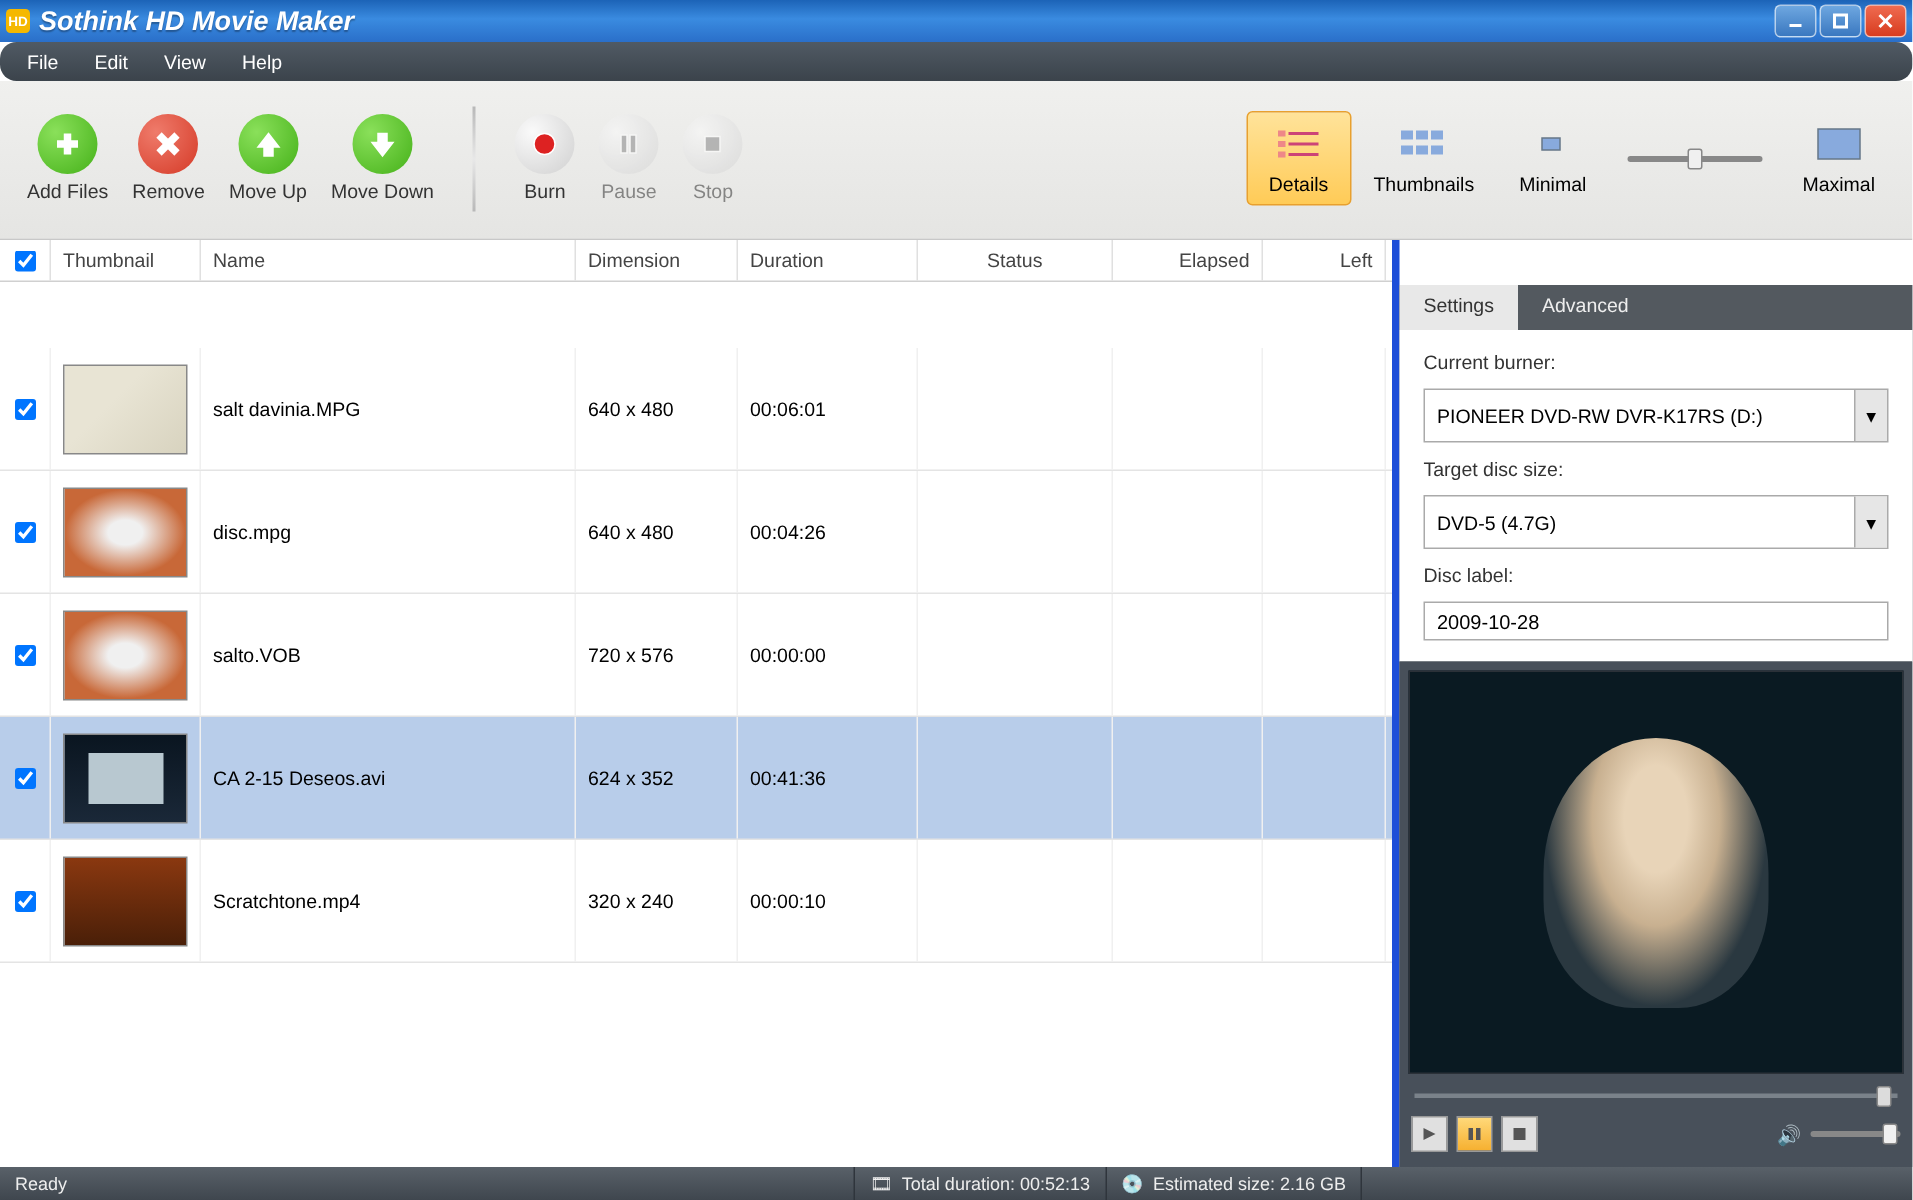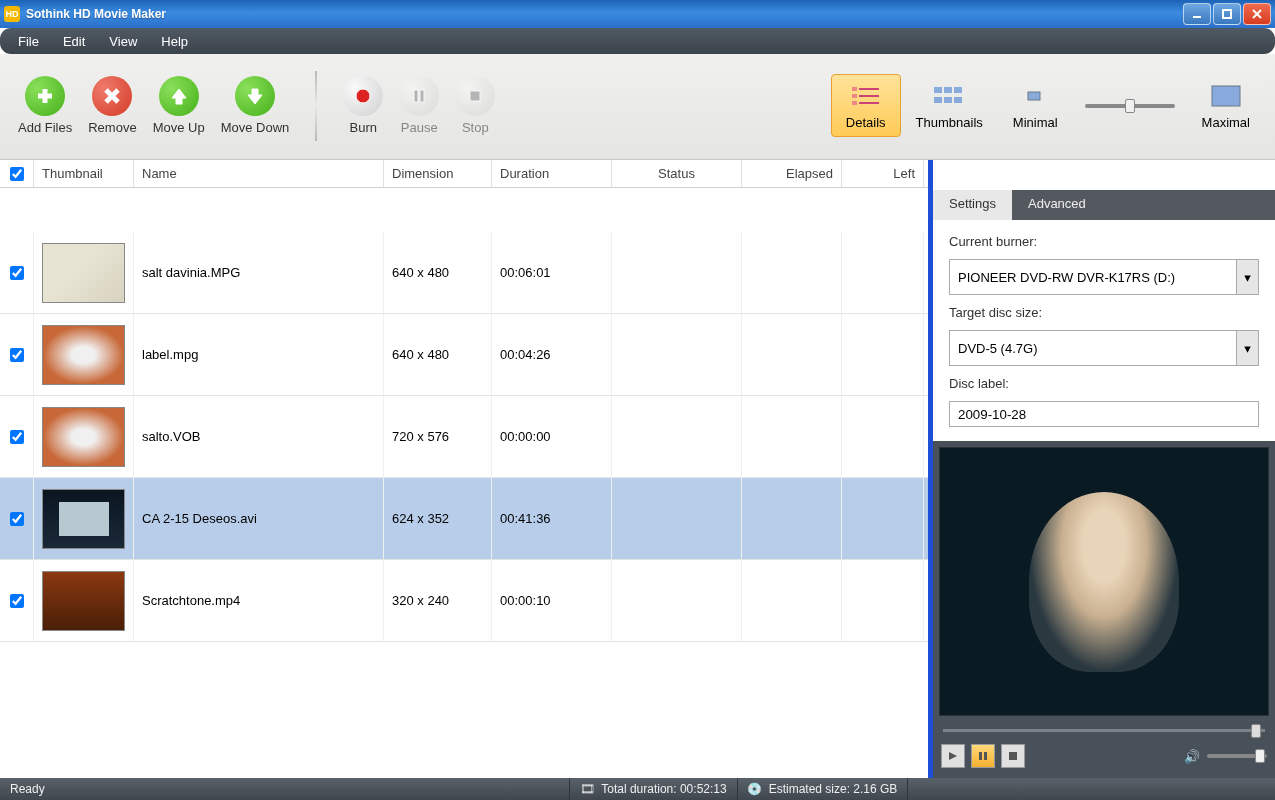--- a/index.html
+++ b/index.html
@@ -1,21 +1,21 @@
 <!DOCTYPE html>
 <html><head>
 <meta charset="utf-8">
 <style>
 * { box-sizing: border-box; margin: 0; padding: 0; }
 body { font-family: "Segoe UI", Tahoma, Arial, sans-serif; font-size: 13px; background: #fff; width: 1275px; height: 800px; overflow: hidden; }
 
 
 .titlebar { height: 28px; background: linear-gradient(#1c63b7,#3a8be0 45%,#2a6fc9); display:flex; align-items:center; padding:0 4px; color:#fff; }
 .titlebar .appicon { width:16px; height:16px; background:#f5b800; border-radius:3px; margin-right:6px; display:flex; align-items:center; justify-content:center; font-size:9px; font-weight:bold; color:#fff;}
-.titlebar .title { font-weight:bold; font-size:12px; flex:1; text-shadow:0 1px 1px rgba(0,0,0,.3);}
+.titlebar .title { font-weight:bold; font-size:18px; flex:1; text-shadow:0 1px 1px rgba(0,0,0,.3);font-style:italic;}
 .winbtn { width:28px; height:22px; margin-left:2px; border:1px solid rgba(255,255,255,.6); border-radius:4px; display:flex;align-items:center;justify-content:center; background:linear-gradient(#6ea7e0,#3a78c0); cursor:pointer;}
 .winbtn.close { background:linear-gradient(#ef6b50,#d83c1f); }
 .winbtn svg { stroke:#fff; stroke-width:2; fill:none;}
 
 
 .menubar { height: 26px; background: linear-gradient(#505a64,#3b434b); display:flex; align-items:center; padding:0 8px; color:#fff; gap:4px;border-radius:11px;}
 .menubar span { padding:3px 10px; cursor:pointer; }
 
 
 .toolbar { height: 106px; background: linear-gradient(#f0f0ee,#e5e5e3); border-bottom:1px solid #c8c8c8; display:flex; align-items:center; padding:0 10px 2px 10px;}
@@ -260,21 +260,21 @@
           <div class="col-elap"></div>
           <div class="col-left"></div>
         </div>
         <div class="filerow">
           <div class="col-chk">
             <input type="checkbox" checked="" style="">
           </div>
           <div class="col-thumb">
             <div class="thumb t1"></div>
           </div>
-          <div class="col-name">label.mpg</div>
+          <div class="col-name">disc.mpg</div>
           <div class="col-dim">640 x 480</div>
           <div class="col-dur">00:04:26</div>
           <div class="col-stat"></div>
           <div class="col-elap"></div>
           <div class="col-left"></div>
         </div>
         <div class="filerow">
           <div class="col-chk">
             <input type="checkbox" checked="" style="">
           </div>

